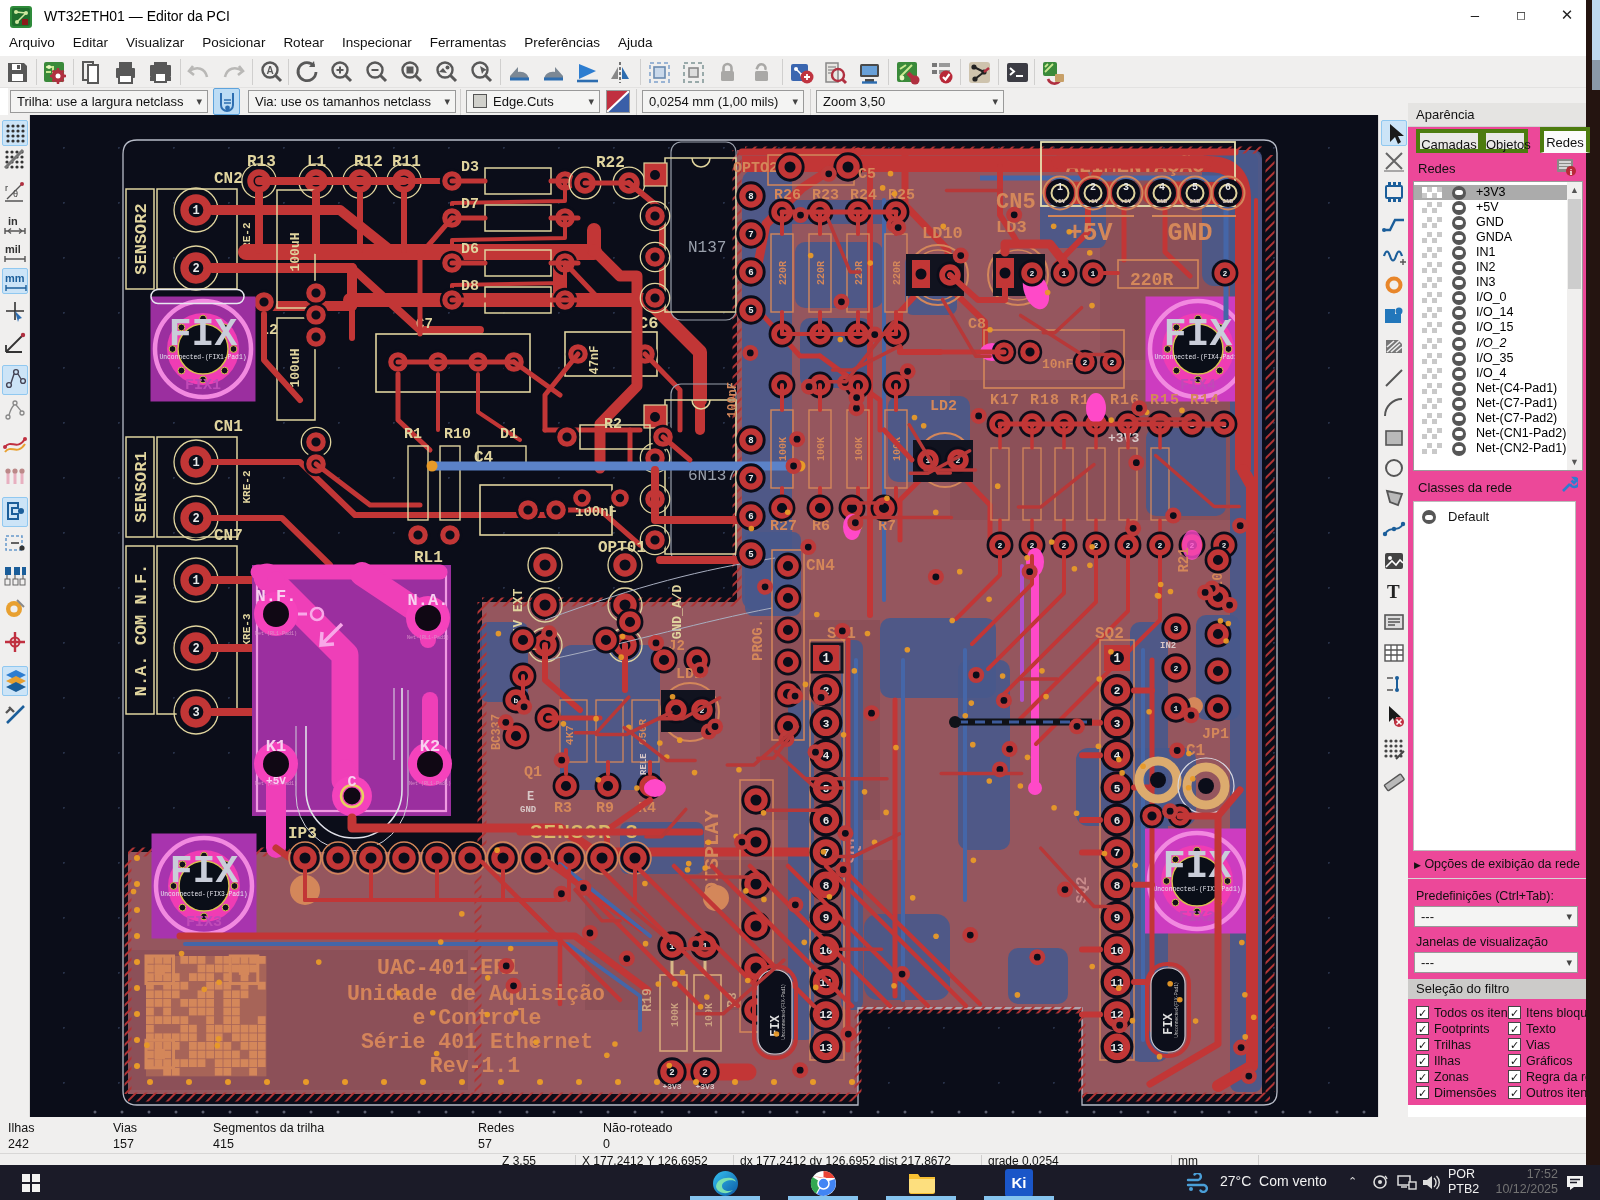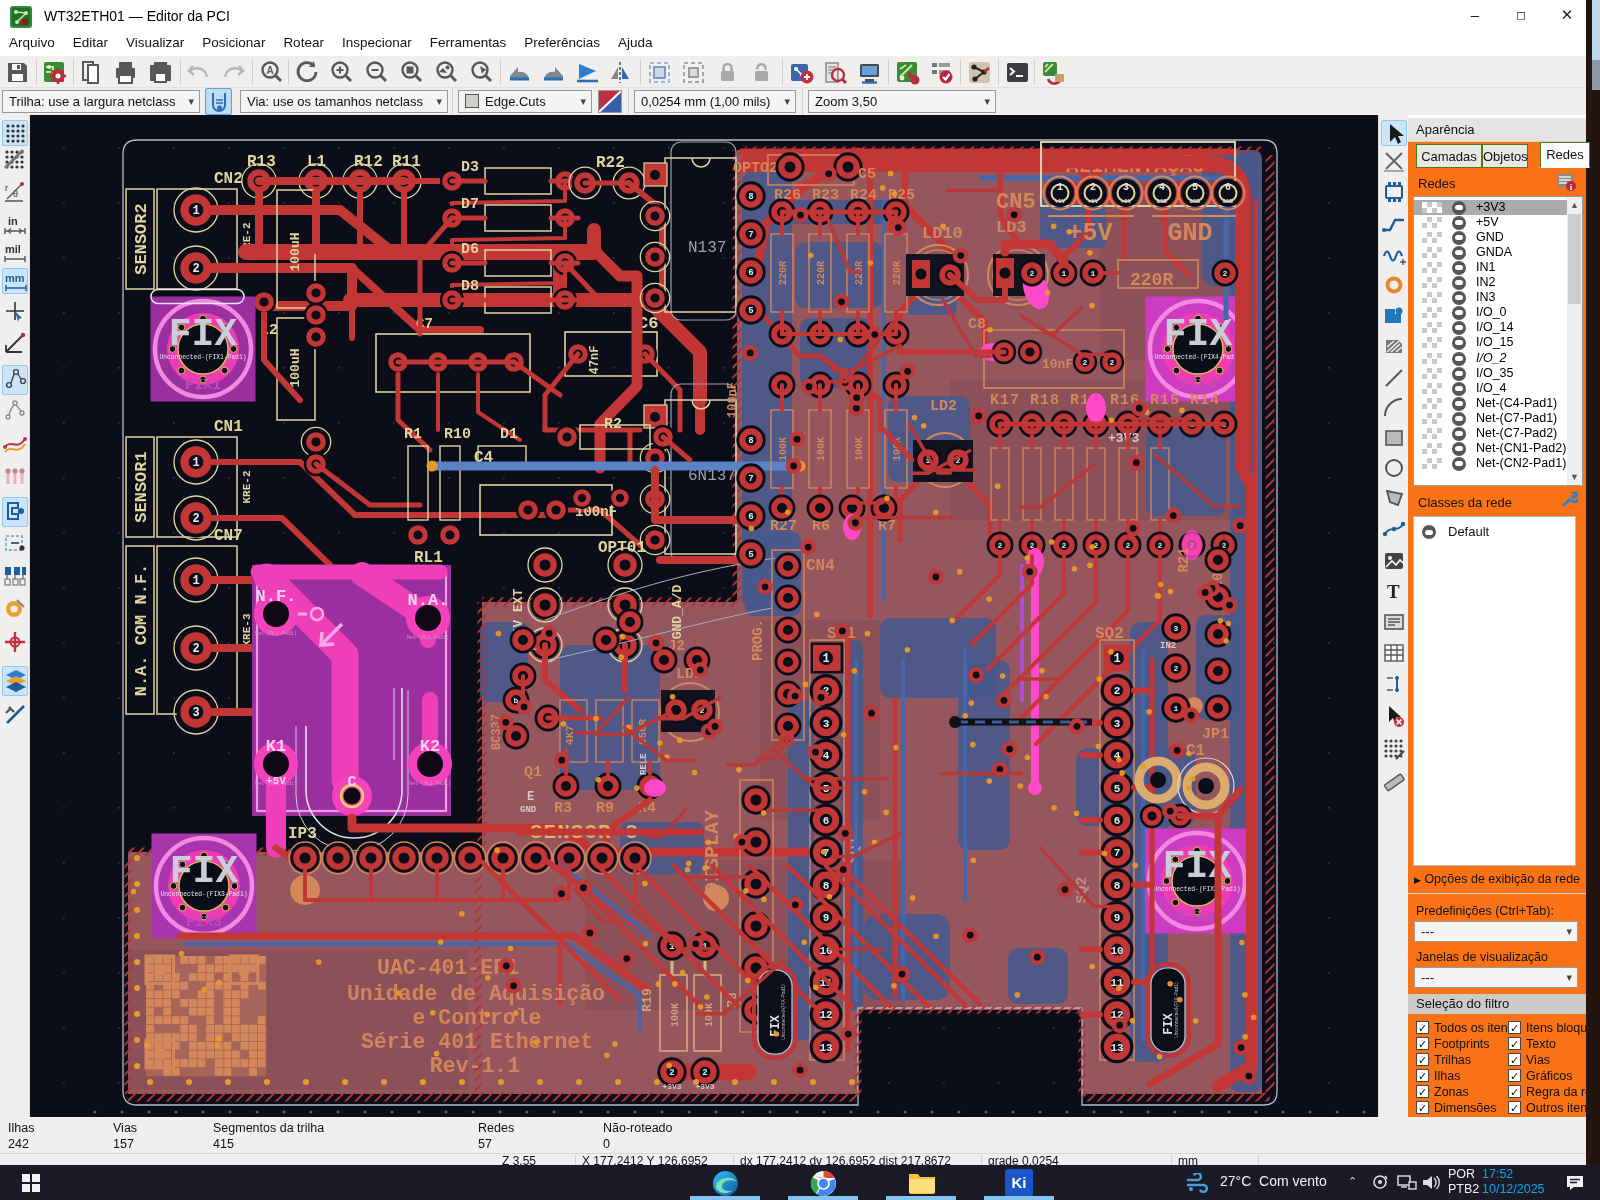--- a/index.html
+++ b/index.html
@@ -3,32 +3,32 @@
 *{margin:0;padding:0;box-sizing:border-box}
 html,body{width:1600px;height:1200px;overflow:hidden;background:#fff;
  font-family:"Liberation Sans",sans-serif;-webkit-font-smoothing:antialiased}
 .abs{position:absolute}
 #titlebar{position:absolute;left:0;top:0;width:1586px;height:32px;background:#ffffff}
 #titlebar .ttl{position:absolute;left:44px;top:8px;font-size:14px;color:#000}
 .winbtn{position:absolute;top:0;width:46px;height:32px;text-align:center;line-height:30px;font-size:15px;color:#222}
 #menubar{position:absolute;left:0;top:32px;width:1586px;height:24px;background:#ffffff;font-size:13.5px;color:#111}
 #menubar span{display:inline-block;padding:3px 9px}
 #toolbar1{position:absolute;left:0;top:56px;width:1586px;height:32px;background:#f0efee;border-bottom:1px solid #e3e2e1}
-#toolbar2{position:absolute;left:0;top:88px;width:1586px;height:27px;background:#f0efee}
+#toolbar2{position:absolute;left:8px;top:88px;width:1586px;height:27px;background:#f0efee}
 .combo{position:absolute;top:2px;height:23px;background:#f4f4f3;border:1px solid #999;
  font-size:13px;color:#111;line-height:21px;padding-left:6px}
 .combo .chev{position:absolute;right:5px;top:0px;color:#444;font-size:11px}
 .tsep{position:absolute;top:3px;width:1px;height:26px;background:#d0cfce}
 #lefttb{position:absolute;left:0;top:115px;width:30px;height:1002px;background:#f0efee;border-right:1px solid #dcdbda}
 #righttb{position:absolute;left:1378px;top:115px;width:30px;height:1002px;background:#f0efee;border-left:1px solid #dcdbda}
 .tbico{position:absolute;left:2px;width:26px;height:26px;border-radius:2px}
 .sel{background:#cce4f7;border:1px solid #90c8f0}
-#rpanel{position:absolute;left:1408px;top:118px;width:178px;height:1002px;background:#f97316;font-size:13px;color:#111}
+#rpanel{position:absolute;left:1408px;top:103px;width:178px;height:1002px;background:#ec4899;font-size:13px;color:#111}
 #rphead{position:absolute;left:0;top:0;width:178px;height:24px;background:#e5e4e2;border-bottom:1px solid #d0d0d0;padding:4px 0 0 8px;font-size:13px}
-.tab{position:absolute;top:26px;height:24px;border:1px solid #4d7c0f;background:#e9e8e6;text-align:center;font-size:13px;padding-top:4px}
+.tab{position:absolute;top:26px;height:24px;border:4px solid #4d7c0f;background:#e9e8e6;text-align:center;font-size:13px;padding-top:4px}
 .tabact{background:#fbfbfb;border-bottom:1px solid #fbfbfb;height:26px;z-index:2}
 #netbox{position:absolute;left:5px;top:78px;width:170px;height:290px;background:#fff;border:1px solid #9a9a9a;overflow:hidden}
 .nrow{position:absolute;left:0;width:168px;height:15px;font-size:12.5px;color:#000}
 .nrow .nm{position:absolute;left:62px;top:0px}
 .eye{position:absolute;left:38px;top:0.5px;width:14px;height:14px;background:#565656;border-radius:8px}
 .eye:after{content:"";position:absolute;left:3px;top:4.5px;width:8px;height:5px;background:#fff;border-radius:4px}
 .chk2{position:absolute;left:8px;top:2px;width:20px;height:11px;
  background:conic-gradient(#c9c9c9 25%,#fff 0 50%,#c9c9c9 0 75%,#fff 0);background-size:10px 11px}
 #statusbar{position:absolute;left:0;top:1117px;width:1600px;height:48px;background:#f0efee;font-size:12.5px;color:#111}
 #taskbar{position:absolute;left:0;top:1165px;width:1600px;height:35px;background:#1b1b28;color:#eee}
@@ -2306,17 +2306,17 @@
     <svg class="abs" style="left:1397px;top:9px" width="20" height="16">
       <rect x="1" y="2" width="12" height="9" fill="none" stroke="#ddd" stroke-width="1.5"></rect>
       <path d="M4 13 h6" stroke="#ddd" stroke-width="1.5"></path>
       <rect x="12" y="8" width="7" height="7" fill="#1b1b28" stroke="#ddd" stroke-width="1.4"></rect>
     </svg>
     <svg class="abs" style="left:1422px;top:9px" width="18" height="16">
       <path d="M1 6 v5 h4 l5 4 V2 L5 6z" fill="#ddd"></path>
       <path d="M12 4 a6 6 0 0 1 0 9 M14.5 2 a9 9 0 0 1 0 13" stroke="#ddd" stroke-width="1.4" fill="none"></path>
     </svg>
     <div class="abs" style="left:1448px;top:2px;font-size:12.5px;color:#f2f2f2;line-height:15px">POR<br>PTB2</div>
-    <div class="abs" style="left:1482px;top:2px;width:76px;font-size:12.5px;color:#0ea5e9;line-height:15px;text-align:left">17:52<br>10/12/2025</div>
+    <div class="abs" style="left:1482px;top:2px;width:76px;font-size:12.5px;color:#737373;line-height:15px;text-align:right">17:52<br>10/12/2025</div>
     <svg class="abs" style="left:1566px;top:9px" width="20" height="17">
       <path d="M1 2 h16 v11 h-9 l-4 3 v-3 h-3z" fill="#f2f2f2"></path>
       <path d="M4 5.5 h10 M4 8.5 h7" stroke="#1b1b28" stroke-width="1.4"></path>
     </svg>
   </div>
 </body></html>

